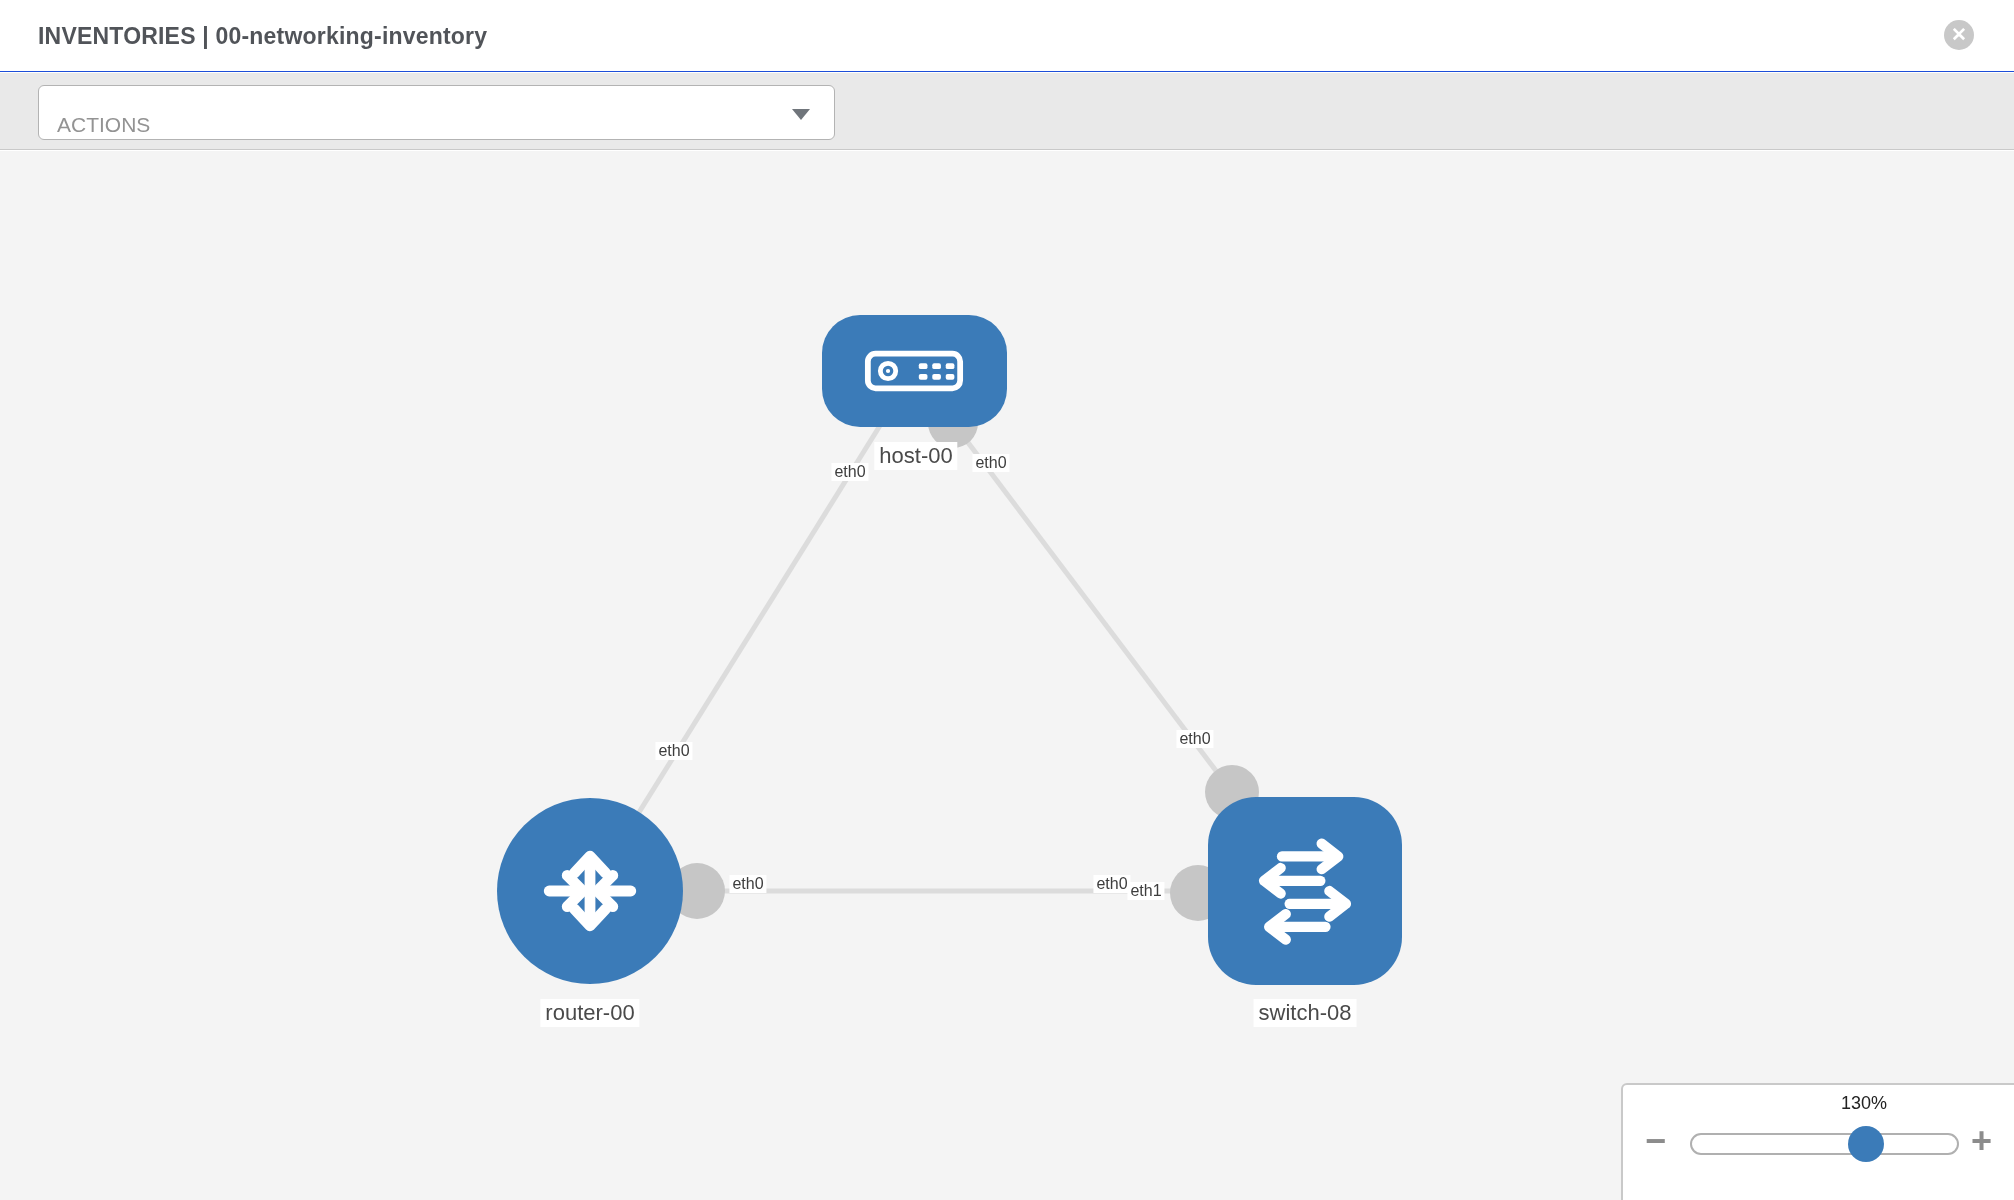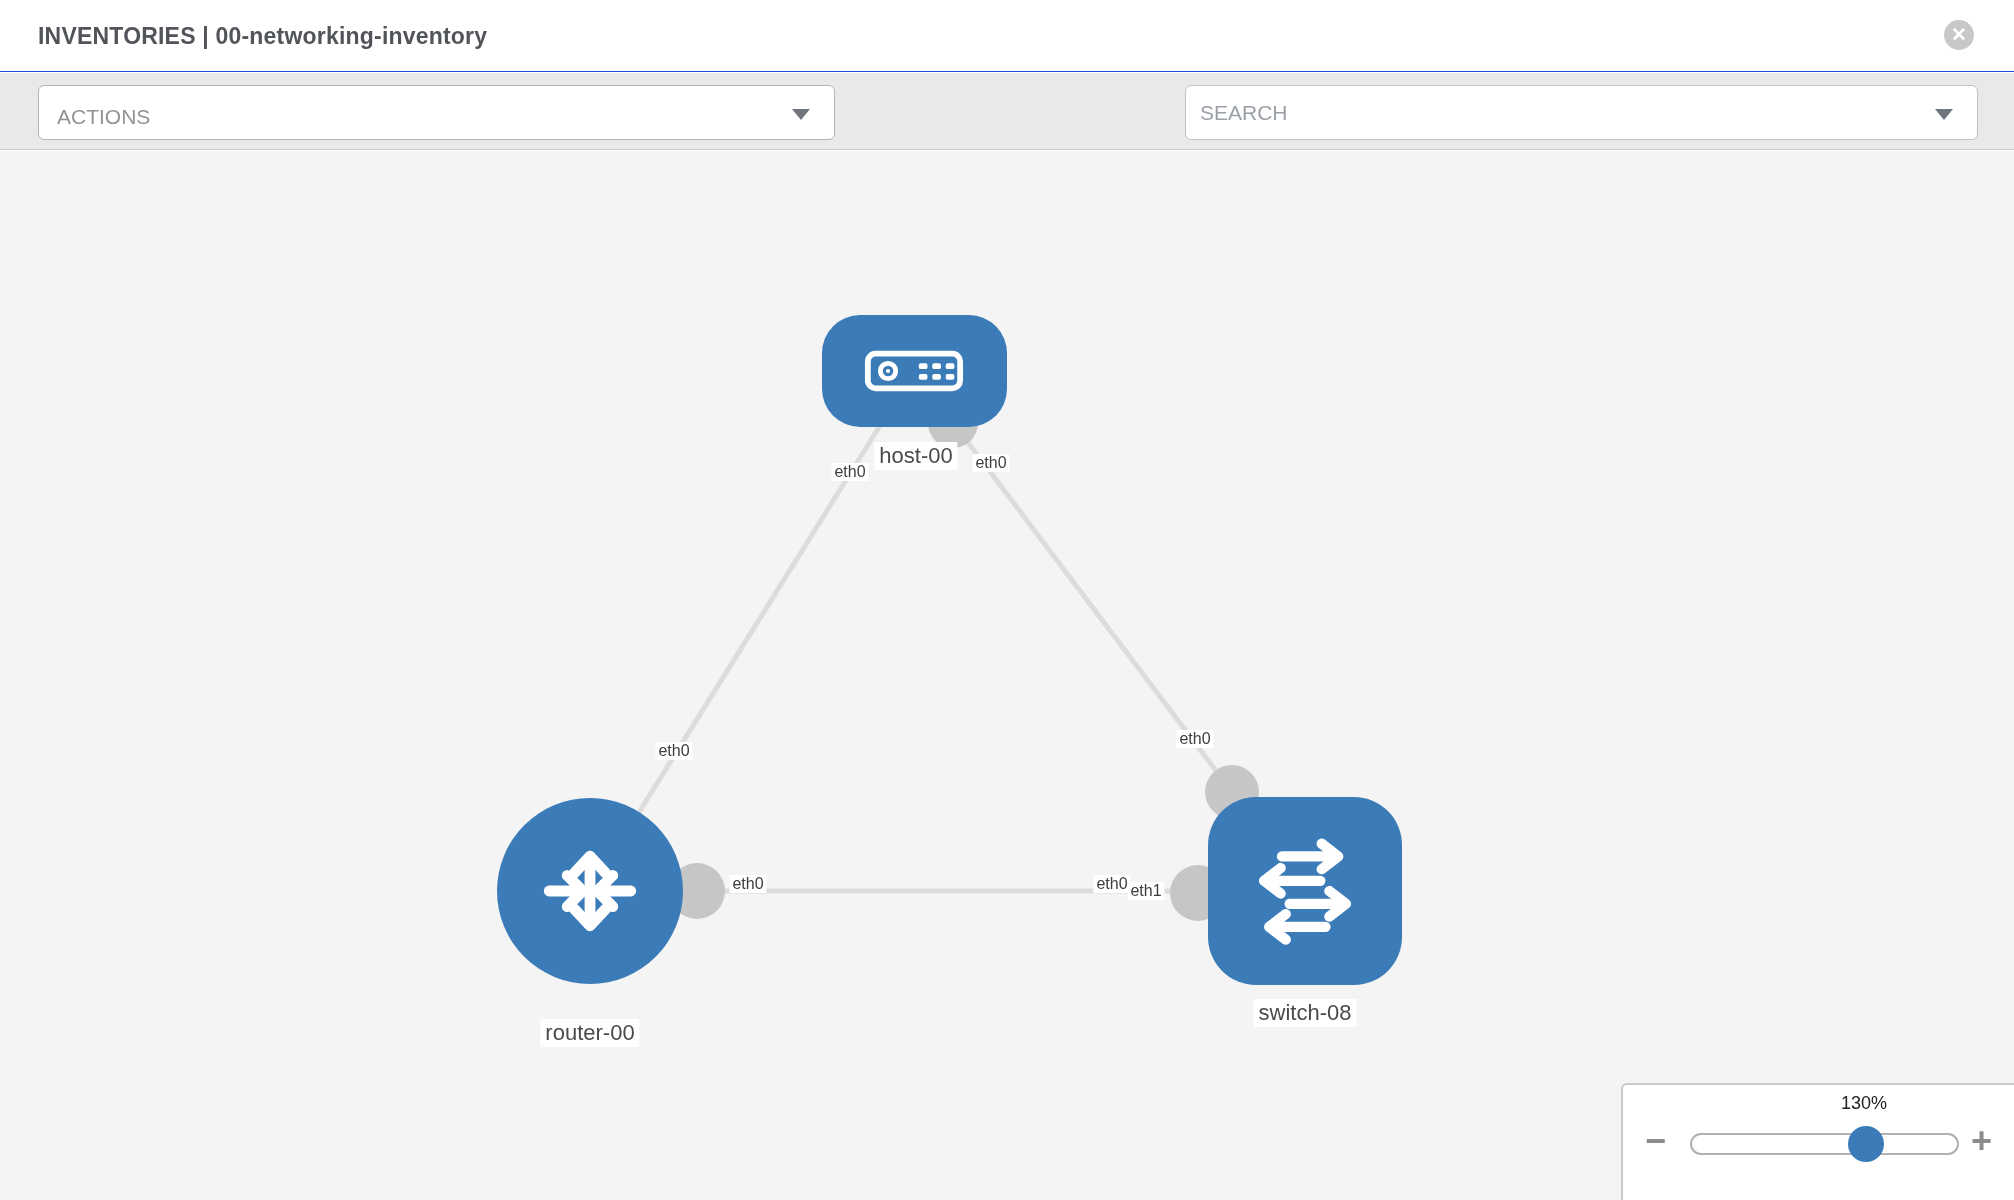--- a/index.html
+++ b/index.html
@@ -15,21 +15,21 @@
                border-radius:50%; background:#c8c8c8; color:#fff; font-size:19px;
                font-weight:bold; text-align:center; line-height:30px; cursor:pointer; }
 
   
   .toolbar { position:absolute; left:0; top:73px; width:2014px; height:77px;
              background:#e9e9e9; border-bottom:1px solid #c9c9c9; }
   .combo { position:absolute; top:12px; height:55px; background:#fff;
            border:1px solid #b3b3b3; border-radius:6px; }
   .combo-actions { left:38px;  width:797px; }
   .combo-search  { left:1185px; width:793px; border-color:#c2c2c2; }
-  .combo-label { position:absolute; left:18px; top:4px; line-height:53px;
+  .combo-label { position:absolute; left:18px; top:12px; line-height:53px;
                  font-size:21px; color:#939393; }
   .search-input { position:absolute; left:14px; top:4px; width:690px; height:45px;
                   border:none; outline:none; font-size:21px; color:#555;
                   font-family:"Liberation Sans", sans-serif; background:transparent; }
   .search-input::placeholder { color:#9aa0a6; opacity:1; }
   .caret { position:absolute; right:24px; top:23px; width:0; height:0;
            border-left:9px solid transparent; border-right:9px solid transparent;
            border-top:11px solid #70757b; }
   .tool-icon { position:absolute; top:95px; width:38px; height:38px; cursor:pointer; }
   .tool-icon svg { width:100%; height:100%; fill:#878e95; }
@@ -81,24 +81,20 @@
       </svg>
   </div>
   <div class="tool-icon icon-key">
     <svg viewBox="0 0 512 512">
         <g transform="translate(512,0) scale(-1,1)">
           <path d="M512 176.001C512 273.203 433.202 352 336 352c-11.22 0-22.19-1.062-32.827-3.069l-24.012 27.014A23.999 23.999 0 0 1 261.223 384H224v40c0 13.255-10.745 24-24 24h-40v40c0 13.255-10.745 24-24 24H24c-13.255 0-24-10.745-24-24v-78.059c0-6.365 2.529-12.47 7.029-16.971l161.802-161.802C161.062 214.19 160 203.22 160 192c0-97.202 78.798-176.001 176-176.001C433.976 15.999 512 78.799 512 176.001zM336 128c0 26.51 21.49 48 48 48s48-21.49 48-48-21.49-48-48-48-48 21.49-48 48z"></path>
         </g>
       </svg>
   </div>
 
-  <div class="combo combo-search">
-    <input class="search-input" type="text" placeholder="SEARCH" style="">
-    <div class="caret"></div>
-  </div>
 </div>
 
 <div class="canvas">
   <svg class="topo" width="2014" height="1049" viewBox="0 0 2014 1049">
 
     <g stroke="#dcdcdc" stroke-width="5">
       <line x1="914" y1="220" x2="590" y2="740"></line>
       <line x1="914" y1="220" x2="1232" y2="641"></line>
       <line x1="590" y1="740" x2="1305" y2="740"></line>
     </g>
@@ -154,21 +150,21 @@
           <path d="M38 60 L78 60"></path>
             <path d="M69 50 L82 60 L69 70"></path>
           <path d="M66 78 L26 78"></path>
             <path d="M35 68 L22 78 L35 88"></path>
         </g>
       </svg>
     </g>
   </svg>
 
   <div class="node-label" style="left:916px; top:305px;">host-00</div>
-  <div class="node-label" style="left:590px; top:862px;margin-top:20px;">router-00</div>
+  <div class="node-label" style="left:590px; top:862px;">router-00</div>
   <div class="node-label" style="left:1305px; top:862px;">switch-08</div>
 
   <div class="if-label" style="left:850px;  top:321px;">eth0</div>
   <div class="if-label" style="left:991px;  top:312px;">eth0</div>
   <div class="if-label" style="left:674px;  top:600px;">eth0</div>
   <div class="if-label" style="left:1195px; top:588px;">eth0</div>
   <div class="if-label" style="left:748px;  top:733px;">eth0</div>
   <div class="if-label" style="left:1112px; top:733px;">eth0</div>
   <div class="if-label" style="left:1146px; top:740px;">eth1</div>
 </div>

